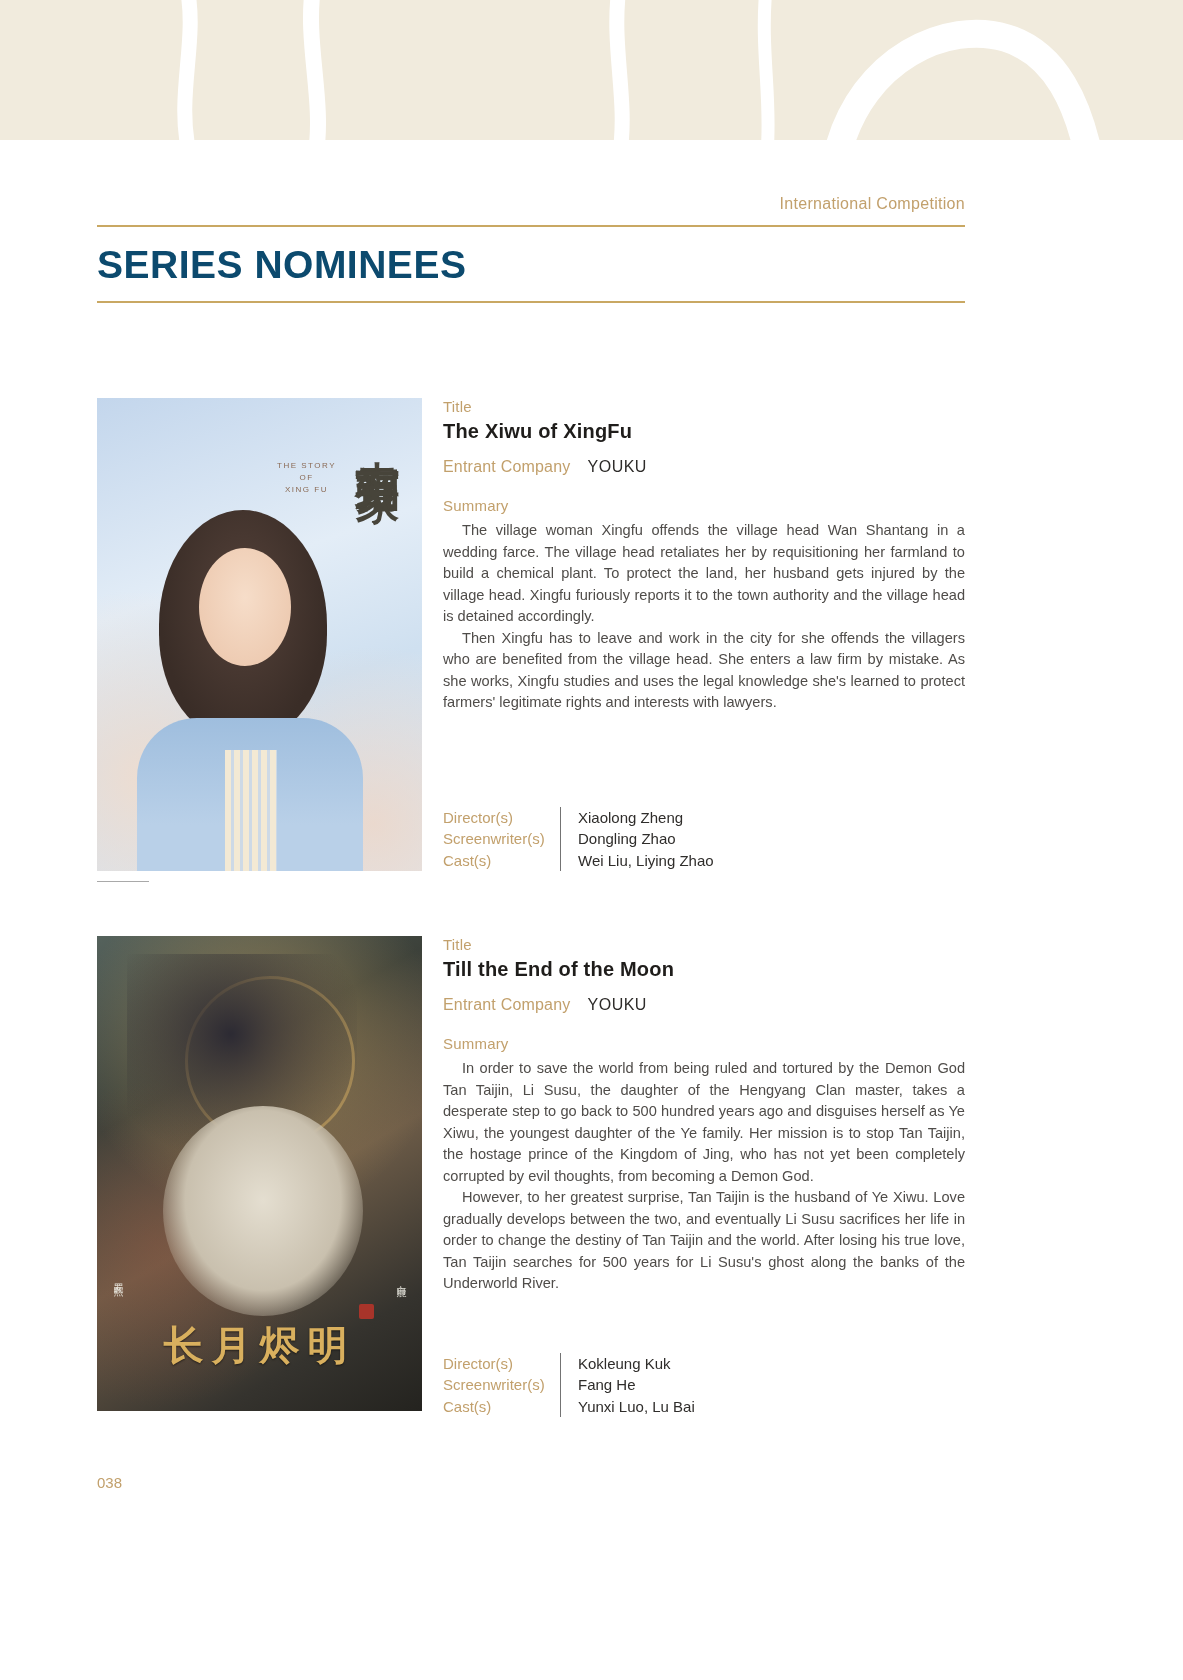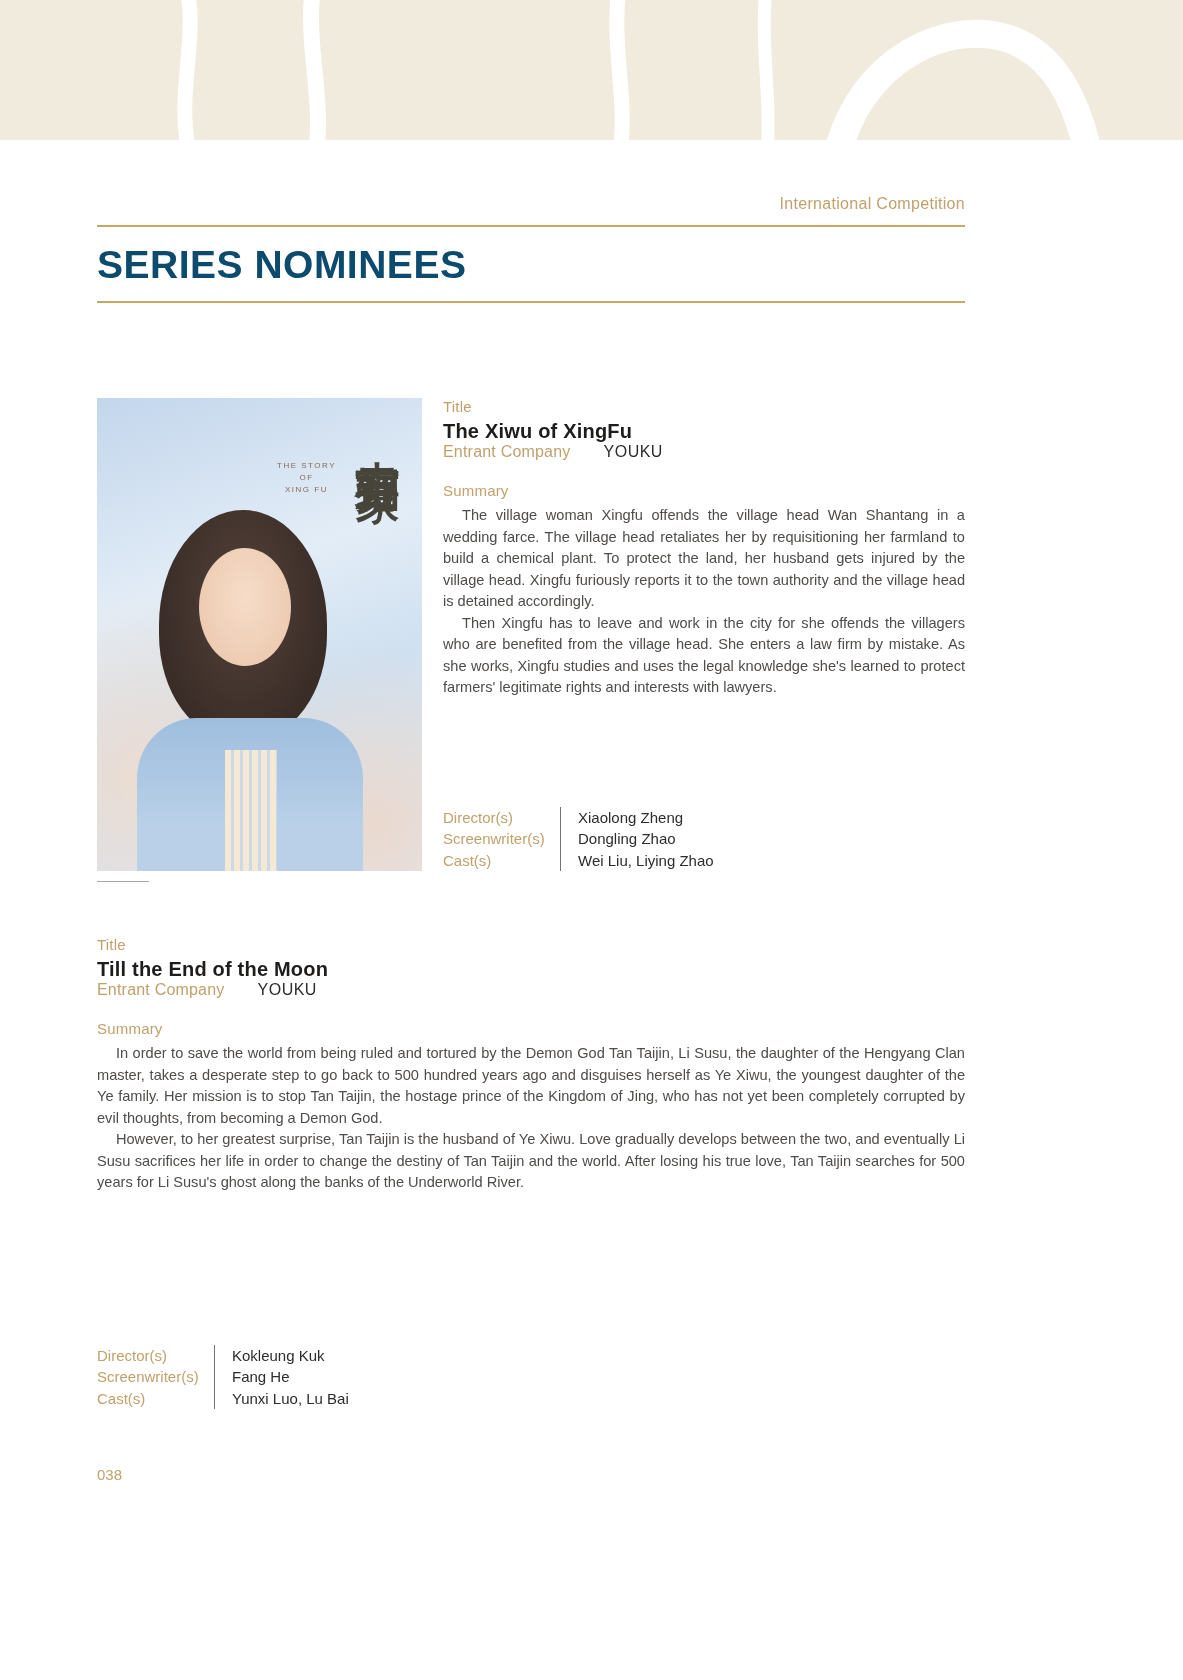--- a/index.html
+++ b/index.html
@@ -98,21 +98,21 @@
   .p2-seal { position: absolute; right: 48px; bottom: 92px; width: 15px; height: 15px;
     background: #a8342a; border-radius: 2px; }
   .p2-credit { position: absolute; bottom: 130px; writing-mode: vertical-rl;
     font-size: 10px; color: rgba(240,238,230,.85); letter-spacing: 2px; }
   .p2-credit.left { left: 14px; }
   .p2-credit.right { right: 14px; }
   
   .details { flex: 1; display: flex; flex-direction: column; min-height: 473px; }
   .field-label { font-size: 15px; color: #C2A06C; letter-spacing: 0.2px; }
   .entry-title { margin-top: 5px; font-size: 20px; font-weight: 700; color: #1f1d1b; letter-spacing: 0.2px; }
-  .entrant-row { display: flex; align-items: flex-start; gap: 33px; }
+  .entrant-row { margin-top: 15px; display: flex; align-items: flex-start; gap: 17px; }
   .entrant-row .field-label { font-size: 16px; }
   .entrant-value { font-size: 16px; color: #2e2c2a; letter-spacing: 0.5px; }
   .summary-label { margin-top: 21px; }
   .summary { margin-top: 6px; margin-bottom: 58px; }
   .summary p {
     font-size: 14.6px; line-height: 21.5px; color: #4f4c49;
     text-align: justify; text-indent: 1.3em;
   }
   .credits { margin-top: auto; display: grid; grid-template-columns: 117px 1fr; }
   .credits .c-label { font-size: 15px; color: #C2A06C; line-height: 21.5px; }
@@ -173,20 +173,29 @@
           <div class="c-value">Dongling Zhao</div>
           <div class="c-label">Cast(s)</div>
           <div class="c-value">Wei Liu, Liying Zhao</div>
         </div>
       </div>
     </div>
 
     <div class="entry-divider"></div>
 
     <div class="entry second">
+      <div class="poster poster-2">
+        <div class="p2-halo"></div>
+        <div class="p2-dark-figure"></div>
+        <div class="p2-white-figure"></div>
+        <div class="p2-credit left">罗云熙</div>
+        <div class="p2-credit right">白鹿</div>
+        <div class="p2-title">长月烬明</div>
+        <div class="p2-seal"></div>
+      </div>
       <div class="details">
         <div class="field-label">Title</div>
         <div class="entry-title">Till the End of the Moon</div>
         <div class="entrant-row">
           <span class="field-label">Entrant Company</span>
           <span class="entrant-value">YOUKU</span>
         </div>
         <div class="field-label summary-label">Summary</div>
         <div class="summary">
           <p>In order to save the world from being ruled and tortured by the Demon God Tan Taijin, Li Susu, the daughter of the Hengyang Clan master, takes a desperate step to go back to 500 hundred years ago and disguises herself as Ye Xiwu, the youngest daughter of the Ye family. Her mission is to stop Tan Taijin, the hostage prince of the Kingdom of Jing, who has not yet been completely corrupted by evil thoughts, from becoming a Demon God.</p>

